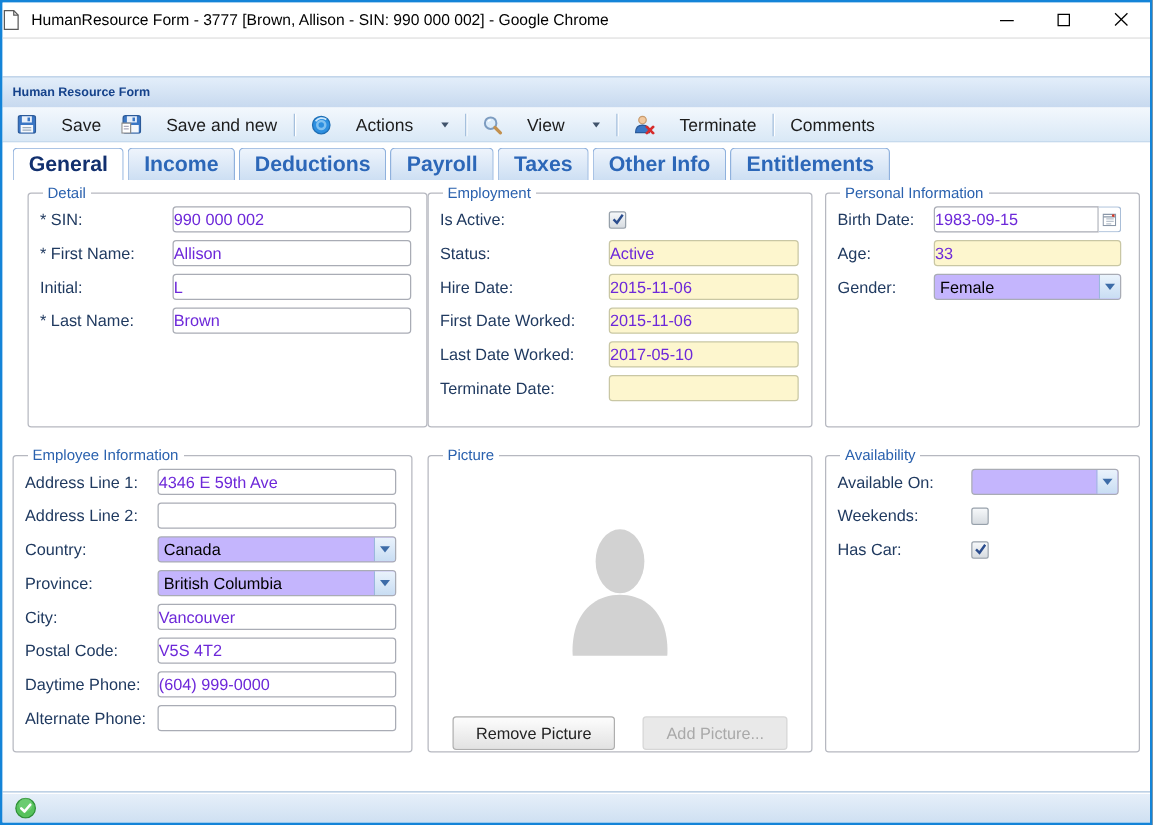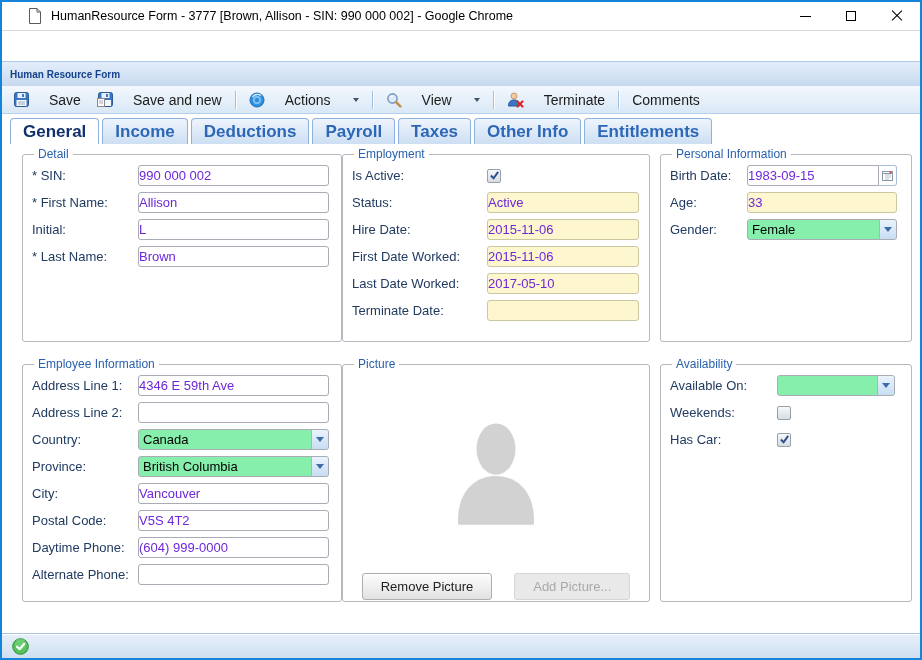--- a/index.html
+++ b/index.html
@@ -7,21 +7,21 @@
   body { font-family:"Liberation Sans","DejaVu Sans",sans-serif; }
 
   .window{
     position:relative; width:922px; height:660px; margin:0 auto;
     background:#fff; border:2px solid #1484d8; overflow:hidden;
   }
 
   
   .titlebar{
     height:29px; background:#fff; border-bottom:1px solid #d9d9d9;
-    display:flex; align-items:center; padding-left:26px;text-align:center;
+    display:flex; align-items:center; text-align:center;
   }
   .doc-icon{ width:14px; height:16px; margin-right:9px; flex:0 0 auto; }
   .doc-icon svg{ display:block; }
   .title-text{ font-size:12.5px; color:#000; white-space:nowrap; }
   .win-controls{ margin-left:auto; display:flex; height:100%; }
   .wc{ width:46px; height:100%; display:flex; align-items:center; justify-content:center; position:relative; }
   .glyph-min{ width:11px; height:0; border-top:1px solid #000; display:block; }
   .glyph-max{ width:10px; height:10px; border:1px solid #000; display:block; }
   .glyph-close{ position:relative; width:12px; height:12px; display:block; }
   .glyph-close::before,.glyph-close::after{
@@ -73,21 +73,21 @@
 
   fieldset{
     position:absolute; border:1px solid #b6b8c0; border-radius:3px;
     padding:4px 9px 0 9px;
   }
   legend{ font-size:12px; color:#2a61ae; padding:0 4px; margin-left:2px; }
 
   .fs-detail      { left:8px;   top:3px;   width:320px; height:195px;margin-left:12px; }
   .fs-employment  { left:340px; top:3px;   width:308px; height:195px; }
   .fs-personal    { left:658px; top:3px;   width:252px; height:195px; }
-  .fs-employee    { left:20px;   top:213px; width:320px; height:245px; }
+  .fs-employee    { left:8px;   top:213px; width:320px; height:245px; }
   .fs-picture     { left:340px; top:213px; width:308px; height:245px; }
   .fs-availability{ left:658px; top:213px; width:252px; height:245px; }
 
   .frow{ display:flex; align-items:center; height:21px; margin-bottom:6px; }
   .flabel{ font-size:13px; color:#203a60; flex:0 0 auto; white-space:nowrap; }
 
   .fs-detail .flabel, .fs-employee .flabel { width:106px; }
   .fs-employment .flabel{ width:135px; }
   .fs-personal .flabel{ width:77px; }
   .fs-availability .flabel{ width:107px; }
@@ -97,21 +97,21 @@
     font-family:inherit; font-size:13px; color:#6d28d9; padding:0 0; background:#fff;
   }
   .tfield.yellow{ background:#fdf6ce; border-color:#c9c7a4; }
 
   .fs-detail .tfield, .fs-employee .tfield{ width:191px; }
   .fs-employment .tfield{ width:152px; }
   .fs-personal .tfield{ width:150px; }
 
   
   .combo{ position:relative; height:21px; }
-  .combo .combo-input{ width:100%; height:100%; border:1px solid #a9acb5; border-radius:3px; font-family:inherit; font-size:13px; padding:0 20px 0 4px; background:#86efac; }
+  .combo .combo-input{ width:100%; height:100%; border:1px solid #a9acb5; border-radius:3px; font-family:inherit; font-size:13px; padding:0 20px 0 4px; background:#c4b5fd; }
   .combo .trigger{
     position:absolute; top:1px; right:1px; bottom:1px; width:17px;
     background:linear-gradient(#eaf3fc,#c8ddf3);
     border-left:1px solid #9ab8dc; border-radius:0 2px 2px 0;
     display:flex; align-items:center; justify-content:center;
   }
   .combo .arr{ width:0; height:0; border-left:4px solid transparent; border-right:4px solid transparent; border-top:5px solid #3d6ca8; }
   .w-combo-lg{ width:191px; }
   .w-combo-md{ width:150px; }
   .w-combo-sm{ width:118px; }

